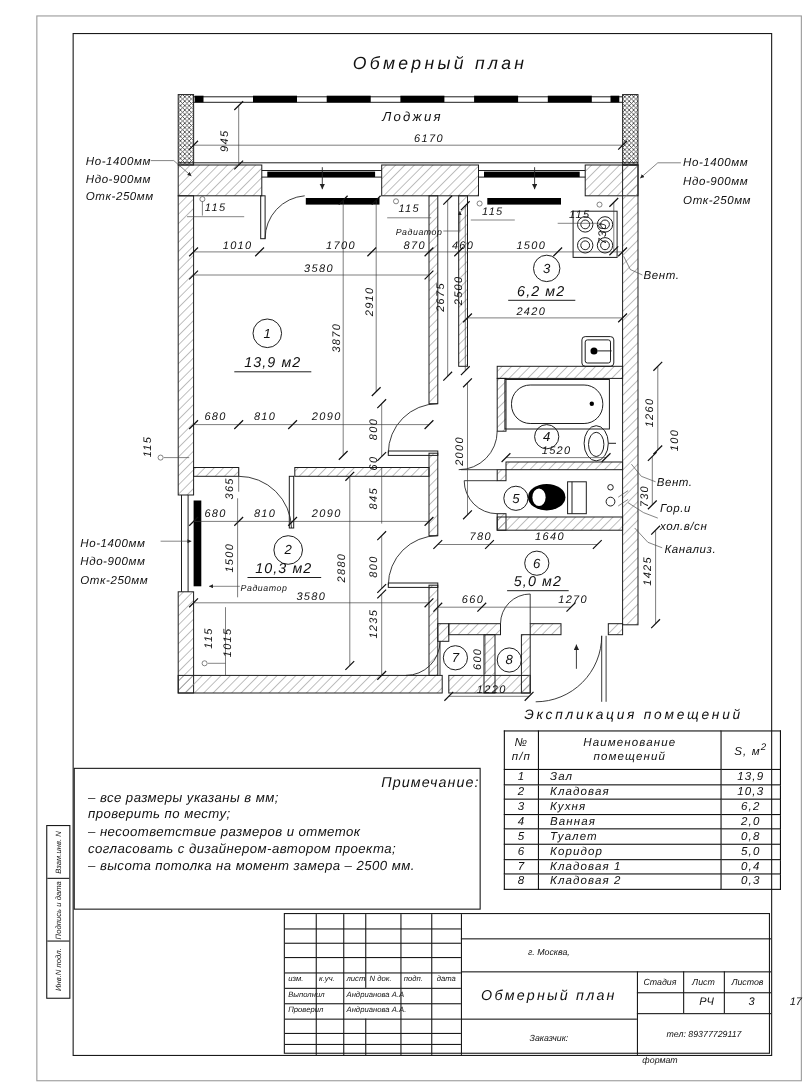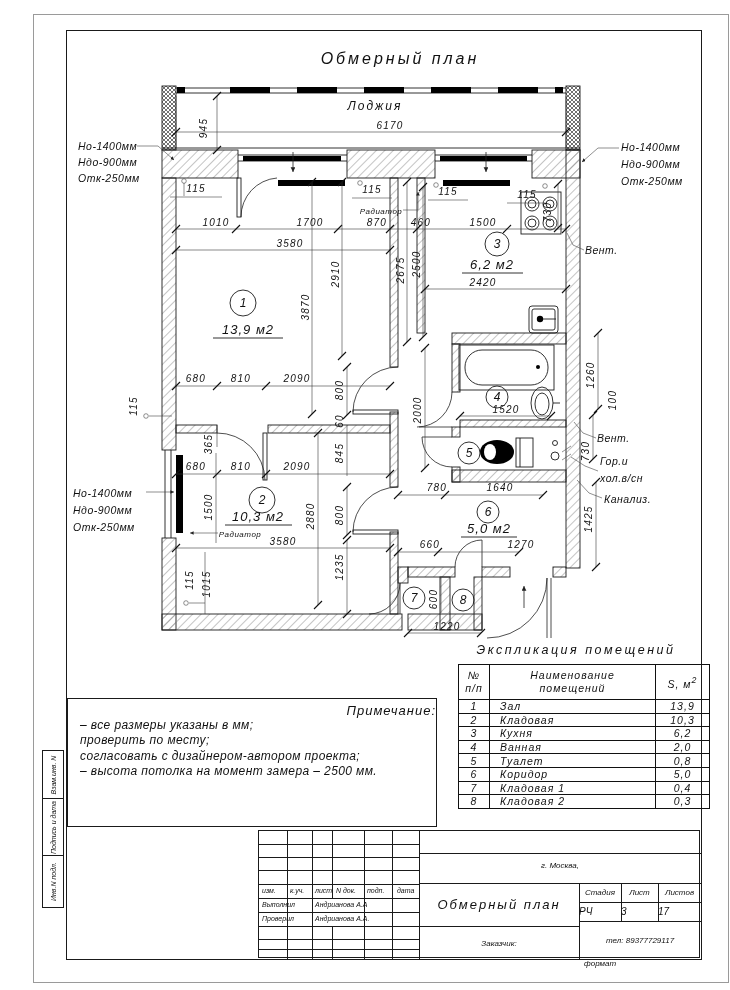--- a/index.html
+++ b/index.html
@@ -41,21 +41,21 @@
   .expl .c-s{width:53px;text-align:center;}
   .expl th{font-weight:normal;height:34px;}
   .expl th div{line-height:13px;}
   
   .stamp{position:absolute;left:258px;top:830px;width:442px;height:128px;border:1.6px solid #1a1a1a;box-sizing:border-box;}
   .stamp .hl{position:absolute;height:1px;background:#1a1a1a;}
   .stamp .vl{position:absolute;width:1px;background:#1a1a1a;}
   .stamp .t{position:absolute;font:italic 7px "Liberation Sans",sans-serif;white-space:nowrap;}
   .stamp .t8{position:absolute;font:italic 8px "Liberation Sans",sans-serif;white-space:nowrap;}
   .stamp .big{position:absolute;font:italic 13px "Liberation Sans",sans-serif;letter-spacing:2px;text-align:center;}
-  .stamp .val{position:absolute;font:italic 10px "Liberation Sans",sans-serif;text-align:left;}
+  .stamp .val{position:absolute;font:italic 10px "Liberation Sans",sans-serif;text-align:right;margin-left:28px;}
   .fmt{position:absolute;left:555px;top:959px;width:90px;text-align:center;
        font:italic 8px "Liberation Sans",sans-serif;}
   
   .strip{position:absolute;left:42px;top:750px;width:22px;height:158px;border:1px solid #1a1a1a;box-sizing:border-box;}
   .strip .cell{position:absolute;left:0;width:100%;border-bottom:1px solid #1a1a1a;box-sizing:border-box;}
   .rot{position:absolute;top:0;left:1px;transform-origin:0 0;transform:rotate(-90deg) translateX(-100%);
        text-align:center;font:italic 7px "Liberation Sans",sans-serif;line-height:20px;white-space:nowrap;}
 </style>
 </head>
 <body>
@@ -382,20 +382,21 @@
       <text class="rn" x="414" y="602">7</text>
       <circle class="ln" cx="463" cy="600" r="11" fill="#fff"></circle>
       <text class="rn" x="463" y="604">8</text>
     </g>
   </svg>
 
   <div class="note">
     <div class="note-title">Примечание:</div>
     <div class="note-line">– все размеры указаны в мм;</div>
     <div class="note-line">  проверить по месту;</div>
+    <div class="note-line">– несоответствие размеров и отметок</div>
     <div class="note-line">  согласовать с дизайнером-автором проекта;</div>
     <div class="note-line">– высота потолка на момент замера – 2500 мм.</div>
   </div>
 
   <div class="expl-title">Экспликация помещений</div>
   <table class="expl">
     <tbody>
         <tr>
       <th class="c-no">
             <div>№</div>
@@ -478,21 +479,21 @@
     <div class="t" style="left:3px;top:56px;">изм.</div>
     <div class="t" style="left:31px;top:56px;">к.уч.</div>
     <div class="t" style="left:56px;top:56px;">лист</div>
     <div class="t" style="left:77px;top:56px;">N док.</div>
     <div class="t" style="left:108px;top:56px;">подп.</div>
     <div class="t" style="left:138px;top:56px;">дата</div>
     <div class="t" style="left:3px;top:70px;">Выполнил</div>
     <div class="t" style="left:56px;top:70px;">Андрианова А.А</div>
     <div class="t" style="left:3px;top:84px;">Проверил</div>
     <div class="t" style="left:56px;top:84px;">Андрианова А.А.</div>
-    <div class="t8" style="left:160px;top:30px;width:160px;text-align:right;">г. Москва,</div>
+    <div class="t8" style="left:160px;top:30px;width:160px;text-align:center;">г. Москва,</div>
     <div class="big" style="left:160px;top:66px;width:160px;">Обмерный план</div>
     <div class="t8" style="left:160px;top:108px;width:160px;text-align:center;">Заказчик:</div>
     <div class="t8" style="left:320px;top:57px;width:42px;text-align:center;">Стадия</div>
     <div class="t8" style="left:362px;top:57px;width:37px;text-align:center;">Лист</div>
     <div class="t8" style="left:399px;top:57px;width:43px;text-align:center;">Листов</div>
     <div class="val" style="left:320px;top:75px;width:42px;">РЧ</div>
     <div class="val" style="left:362px;top:75px;width:37px;">3</div>
     <div class="val" style="left:399px;top:75px;width:43px;">17</div>
     <div class="t8" style="left:320px;top:105px;width:122px;text-align:center;">тел: 89377729117</div>
   </div>

